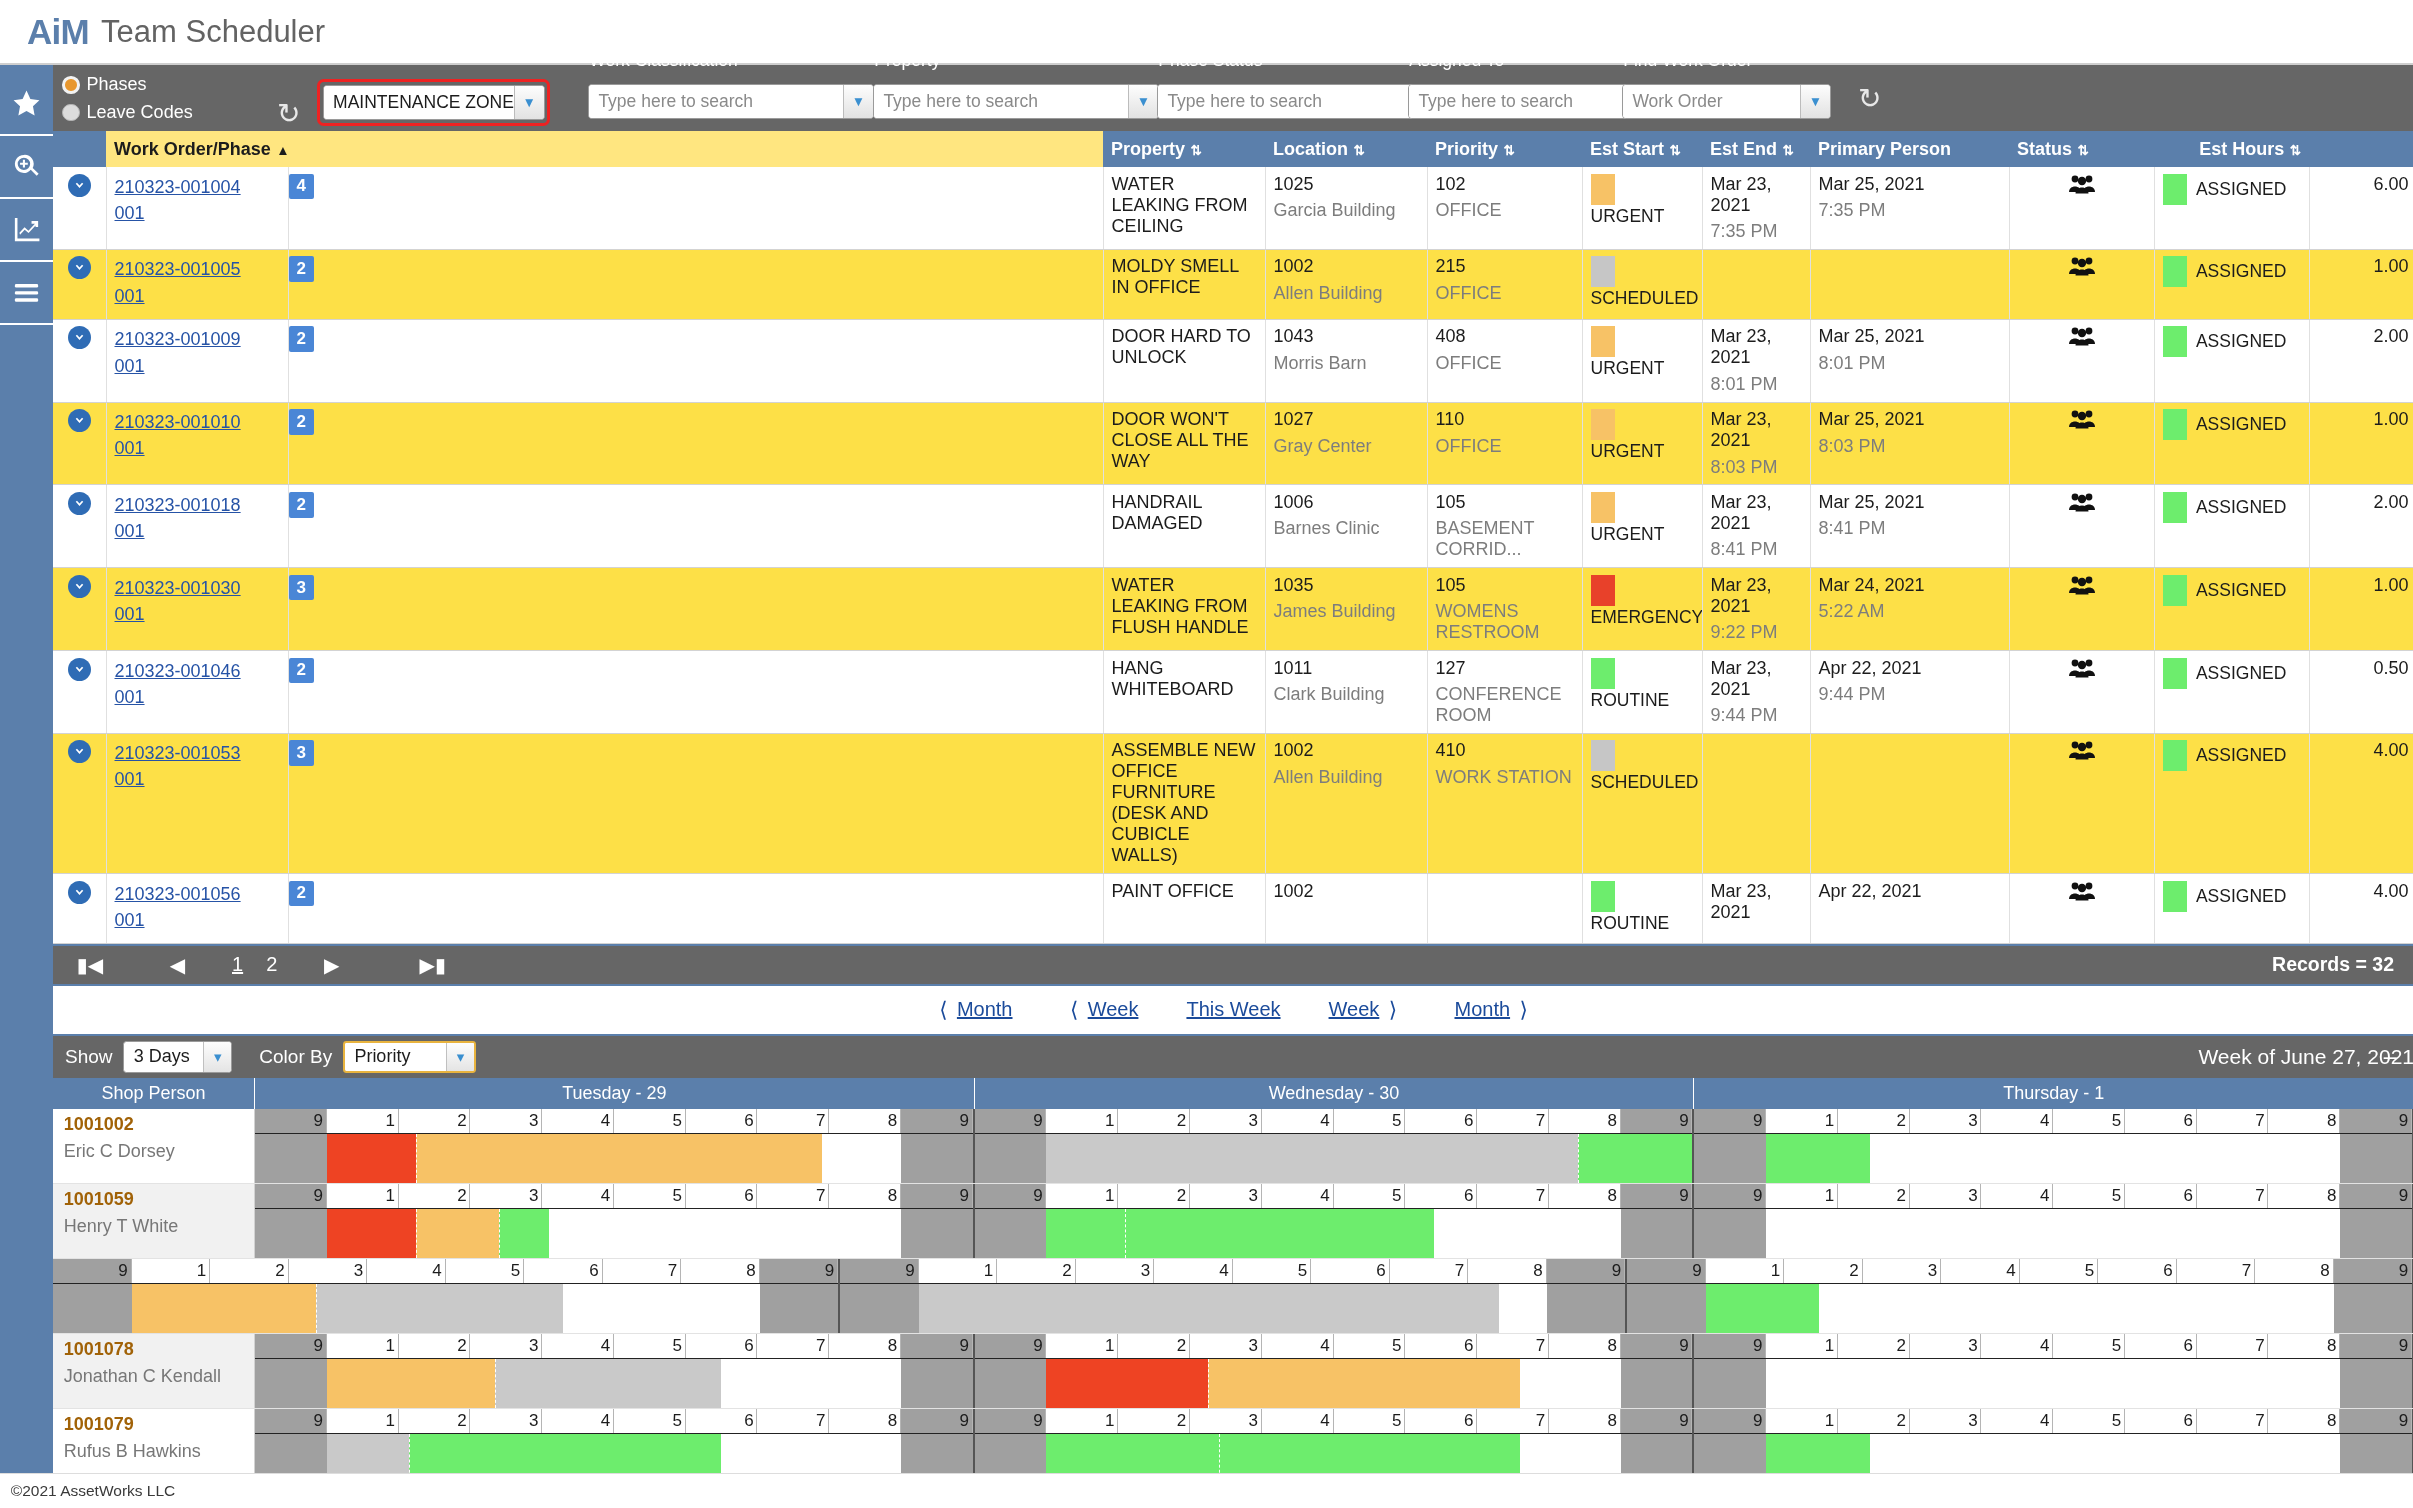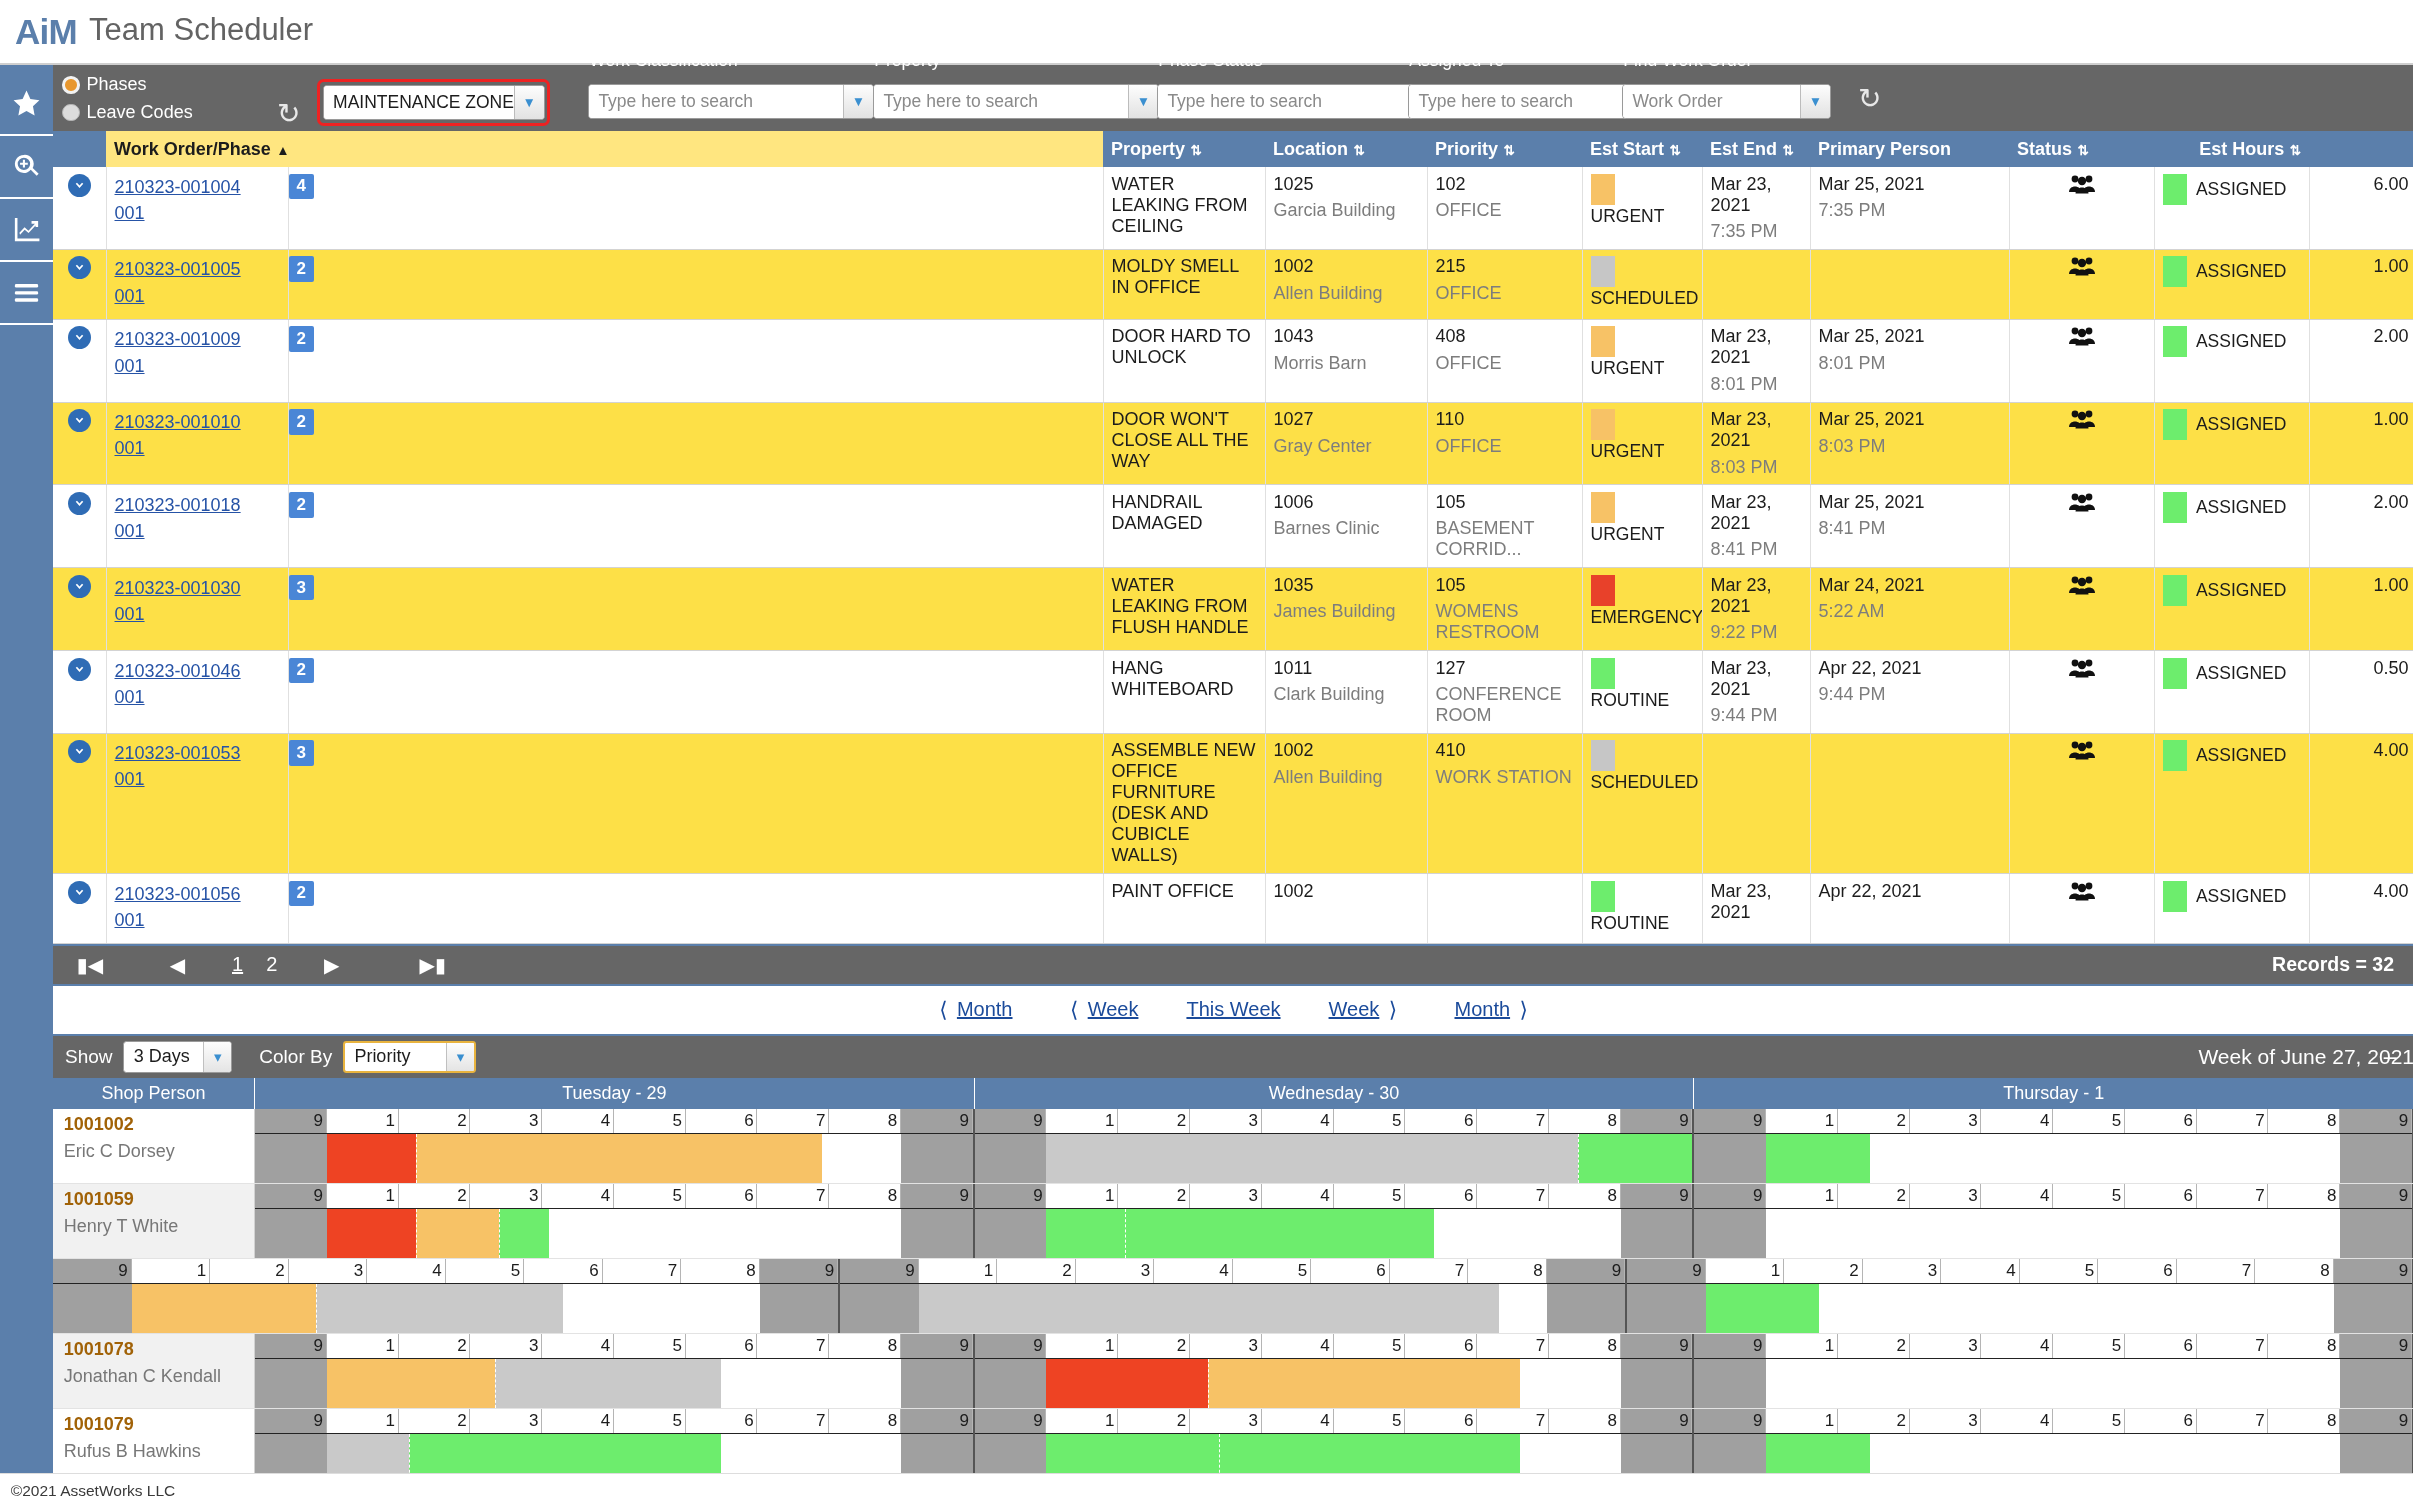--- a/index.html
+++ b/index.html
@@ -11,21 +11,21 @@
   body { position: relative; }
 
   
   .topbar {
     height: 65px; width: 100%;
     background: #ffffff;
     display: flex; align-items: center;
     border-bottom: 2px solid #cfcfcf;
     position: relative;
   }
-  .brand { display: flex; align-items: flex-start; padding-left: 15px; }
+  .brand { display: flex; align-items: center; padding-left: 27px; }
   .brand-aim {
     font-size: 35px; font-weight: bold; color: #5b7fab; letter-spacing: -0.7px;
   }
   .brand-title {
     font-size: 31px; color: #636363; margin-left: 12px; font-weight: normal;
   }
   .topbar-right {
     position: absolute; right: 27px; top: 0; height: 65px;
     display: flex; align-items: center; gap: 36px;
   }

